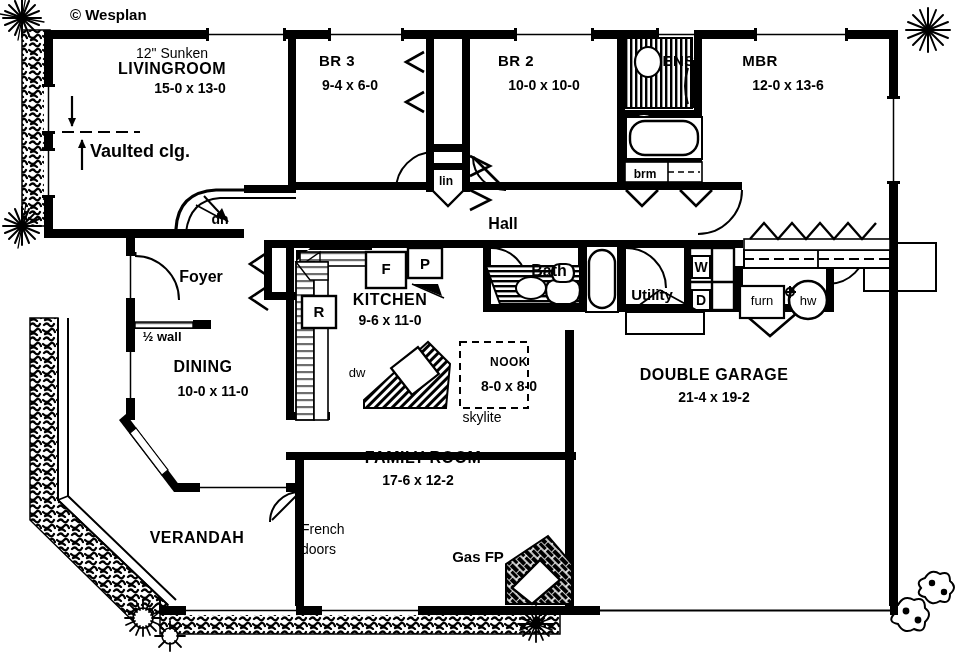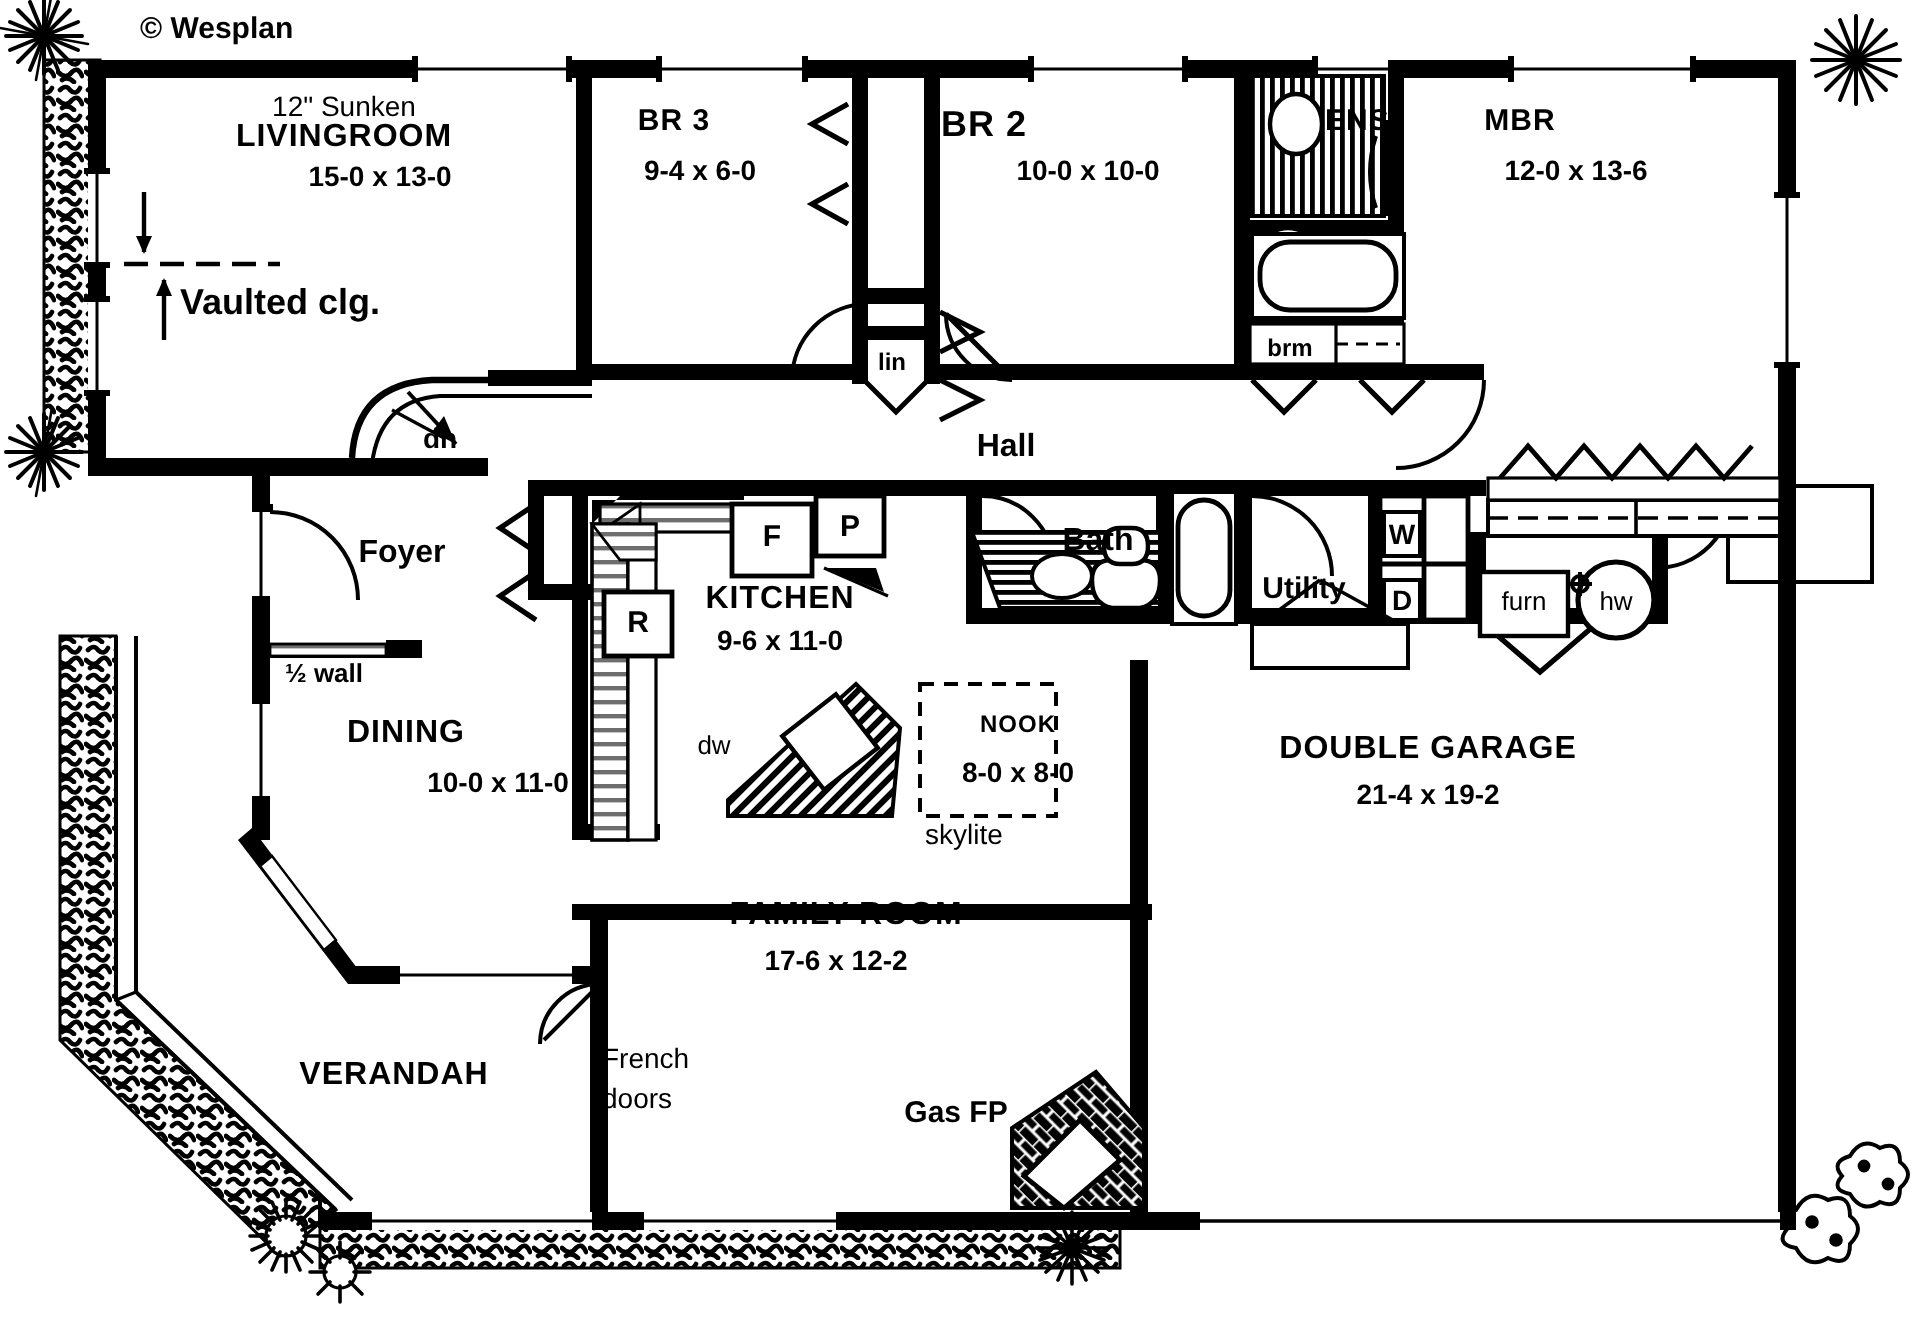--- a/index.html
+++ b/index.html
@@ -507,33 +507,33 @@
   <div class="lbl" style="left:70px;top:6px;font-size:15px;font-weight:bold;">© Wesplan</div>
 
   <div class="lbl ctr" style="left:172px;top:45px;font-size:14px;">12" Sunken</div>
   <div class="lbl ctr rname" style="left:172px;top:60px;font-size:16px;">LIVINGROOM</div>
   <div class="lbl ctr dim" style="left:172px;top:80px;font-size:14px;margin-left:18px;">15-0 x 13-0</div>
   <div class="lbl" style="left:90px;top:141px;font-size:18px;font-weight:bold;">Vaulted clg.</div>
 
   <div class="lbl ctr rname" style="left:337px;top:52px;font-size:15px;">BR 3</div>
   <div class="lbl ctr dim" style="left:350px;top:77px;font-size:14px;">9-4 x 6-0</div>
 
-  <div class="lbl ctr rname" style="left:492px;top:52px;font-size:18px;">BR 2</div>
+  <div class="lbl ctr rname" style="left:516px;top:52px;font-size:15px;">BR 2</div>
   <div class="lbl ctr dim" style="left:544px;top:77px;font-size:14px;">10-0 x 10-0</div>
 
   <div class="lbl ctr rname" style="left:681px;top:52px;font-size:15px;">ENS.</div>
 
   <div class="lbl ctr rname" style="left:760px;top:52px;font-size:15px;">MBR</div>
   <div class="lbl ctr dim" style="left:788px;top:77px;font-size:14px;">12-0 x 13-6</div>
 
   <div class="lbl ctr rname" style="left:390px;top:291px;font-size:16px;">KITCHEN</div>
   <div class="lbl ctr dim" style="left:390px;top:312px;font-size:14px;">9-6 x 11-0</div>
 
   <div class="lbl ctr rname" style="left:203px;top:358px;font-size:16px;">DINING</div>
-  <div class="lbl ctr dim" style="left:213px;top:383px;font-size:14px;margin-left:36px;">10-0 x 11-0</div>
+  <div class="lbl ctr dim" style="left:213px;top:383px;font-size:14px;">10-0 x 11-0</div>
 
   <div class="lbl ctr rname" style="left:509px;top:356px;font-size:12px;">NOOK</div>
   <div class="lbl ctr dim" style="left:509px;top:378px;font-size:14px;">8-0 x 8-0</div>
 
   <div class="lbl ctr rname" style="left:423px;top:449px;font-size:16px;">FAMILY ROOM</div>
   <div class="lbl ctr dim" style="left:418px;top:472px;font-size:14px;">17-6 x 12-2</div>
 
   <div class="lbl ctr rname" style="left:714px;top:366px;font-size:16px;">DOUBLE GARAGE</div>
   <div class="lbl ctr dim" style="left:714px;top:389px;font-size:14px;">21-4 x 19-2</div>
 

